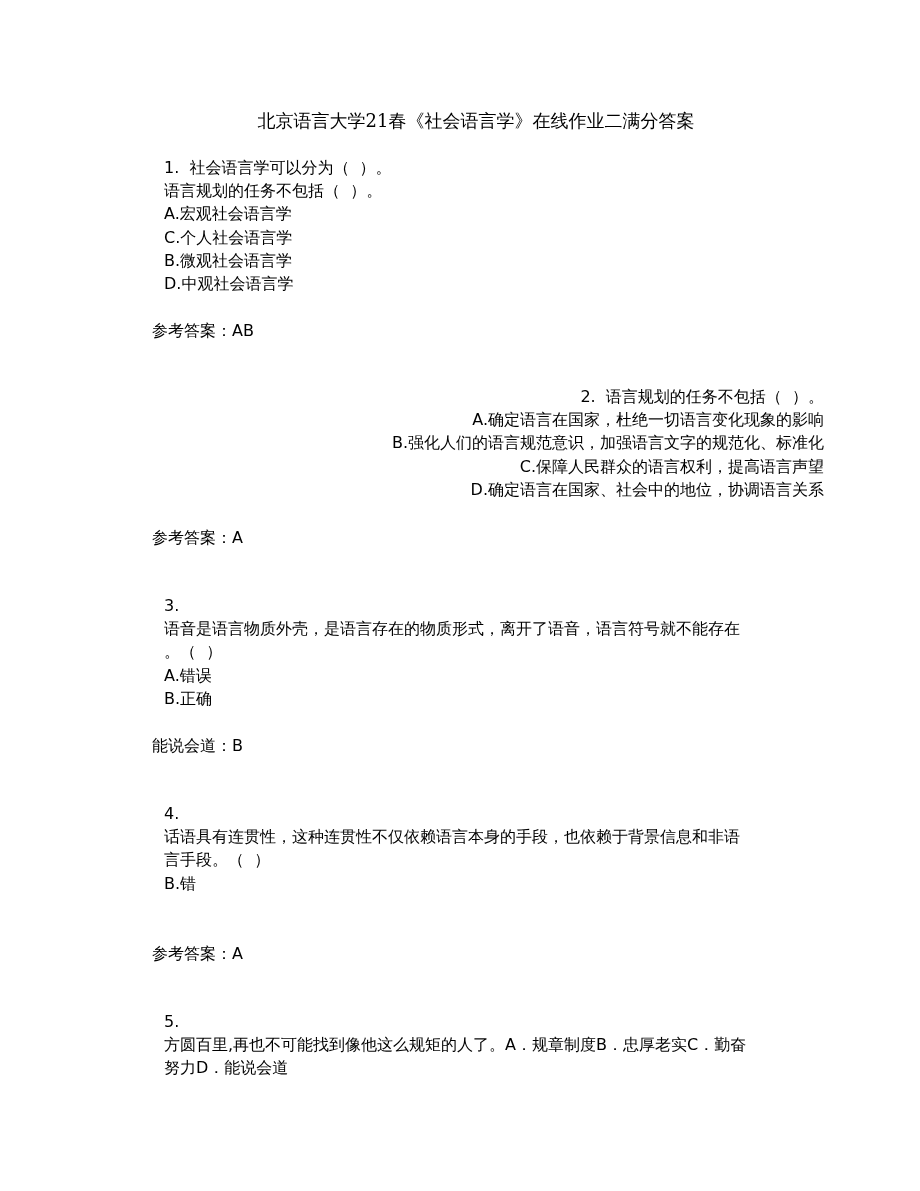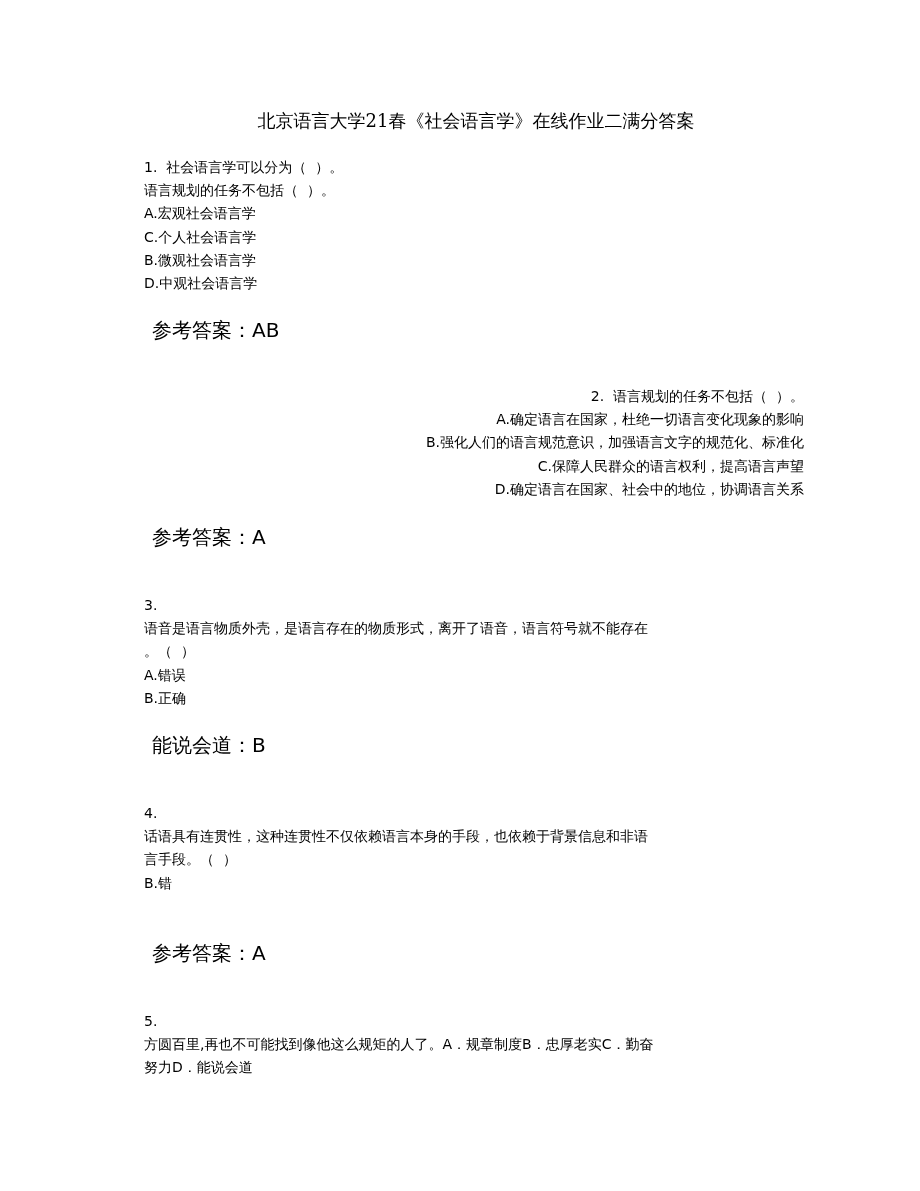--- a/index.html
+++ b/index.html
@@ -31,26 +31,26 @@
     font-family: "DejaVu Serif", "Liberation Serif", serif;
     font-size: 18px;
     line-height: 26px;
     letter-spacing: 0px;
   }
   .line {
     display: block;
     white-space: pre-wrap;
     margin: 0;
   }
-  .q-block { position: absolute; left: 128px; width: 660px;
+  .q-block { position: absolute; left: 148px; width: 660px;
     font-family: "DejaVu Sans", "Liberation Sans", sans-serif;
-    font-size: 14px; line-height: 23.2px; }
+    font-size: 16px; line-height: 23.2px; }
   .answer { position: absolute; left: 136px;
     font-family: "DejaVu Sans", "Liberation Sans", sans-serif;
-    font-size: 20px; line-height: 23px; }
+    font-size: 16px; line-height: 23px; }
 </style>
 </head>
 <body>
 
 <div class="page">
 
   <div class="doc-title">北京语言大学21春《社会语言学》在线作业二满分答案</div>
 
   <div class="q-block" style="top:156px;">
     <span class="line">1.  社会语言学可以分为（  ）。</span>

